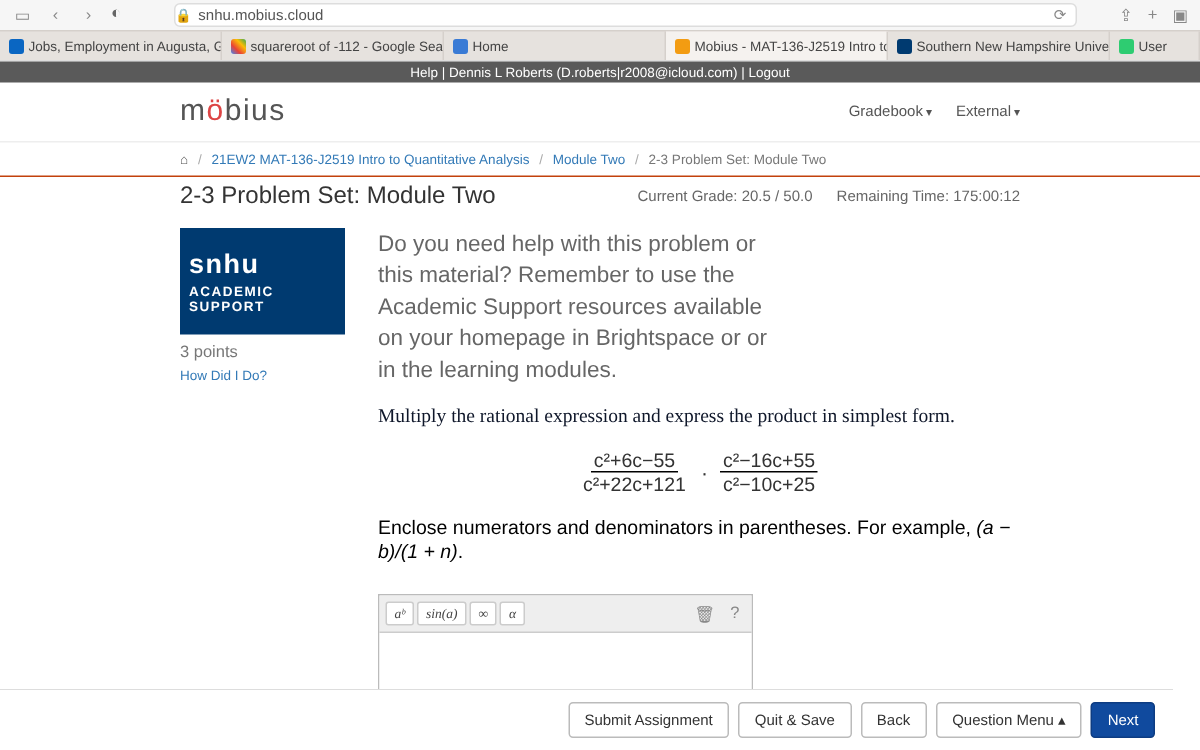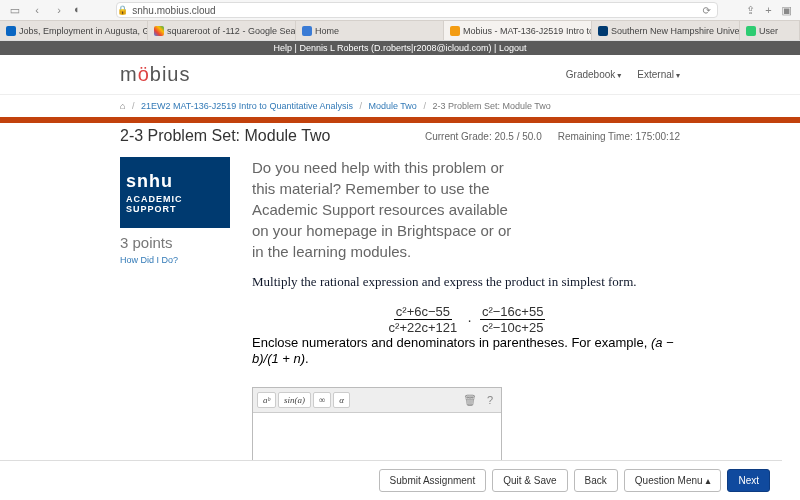--- a/index.html
+++ b/index.html
@@ -22,38 +22,38 @@
 .fi-mo{background:#f39c12}
 .fi-snhu{background:#003a70}
 .fi-us{background:#2ecc71}
 .help-bar{background:#5a5a5a;color:#fff;font-size:9px;text-align:center;padding:2px 10px}
 .app-header{display:flex;align-items:center;justify-content:space-between;padding:8px 120px;border-bottom:1px solid #eee}
 .logo{font-size:20px;color:#555;letter-spacing:1px}
 .logo .dots{color:#d44}
 .app-menu{display:flex;gap:16px;font-size:10px;color:#555}
 .app-menu span{cursor:pointer}
 .caret{font-size:8px;margin-left:2px}
-.breadcrumb{padding:6px 120px;font-size:9px;color:#337ab7;border-bottom:6px solid #c2410c}
+.breadcrumb{padding:6px 120px;font-size:9px;color:#337ab7;border-bottom:1px solid #c2410c}
 .breadcrumb .sep{color:#aaa;margin:0 4px}
 .breadcrumb .current{color:#777}
 .page-title-row{display:flex;justify-content:space-between;align-items:center;padding:4px 120px;font-size:10px;color:#666}
 .page-title{font-size:16px;color:#333}
 .status-right{display:flex;gap:16px}
 .content{display:flex;padding:8px 120px;gap:22px}
 .sidebar{width:110px;flex-shrink:0}
 .support-box{background:#003a70;color:#fff;text-align:left;padding:14px 6px;margin-bottom:6px}
 .support-box .snhu{font-size:18px;font-weight:bold;letter-spacing:1px}
 .support-box .sub{font-size:9px;font-weight:bold;letter-spacing:1px;margin-top:2px}
 .q-label{font-size:15px;color:#666;margin:6px 0}
-.q-sub{font-size:15px;color:#777;margin-top:0}
+.q-sub{font-size:11px;color:#777;margin-top:0}
 .q-link{font-size:9px;color:#337ab7;margin-top:4px;cursor:pointer}
 .main{flex:1}
 .help-text{font-size:15px;color:#666;line-height:1.4;margin-bottom:12px;max-width:270px}
 .problem-text{font-size:13px;font-family:Georgia,"Times New Roman",serif;color:#0f172a;margin-bottom:14px}
-.expr-row{display:flex;justify-content:center;gap:8px;font-family:Georgia,"Times New Roman",serif;font-size:13px;align-items:flex-start}
+.expr-row{display:flex;justify-content:center;gap:8px;font-family:Georgia,"Times New Roman",serif;font-size:13px;margin-bottom:14px;align-items:flex-start}
 .frac{display:inline-flex;flex-direction:column;align-items:center}
 .frac .num{border-bottom:1px solid #000;padding:0 2px}
 .frac .den{padding:0 2px}
 .dot{align-self:center;font-size:14px}
 .hint-text{font-size:13px;font-family:Georgia,"Times New Roman",serif;color:#000;margin-bottom:20px}
 .hint-text .expr{font-style:italic}
 .answer-box{border:1px solid #bbb;width:250px}
 .answer-toolbar{background:#eee;border-bottom:1px solid #ccc;display:flex;align-items:center;padding:4px;gap:2px}
 .tb-btn{background:#fff;border:1px solid #ccc;border-radius:2px;padding:2px 5px;font-size:9px;font-family:Georgia,serif;cursor:pointer;color:#444;font-style:italic}
 .tb-spacer{flex:1}

